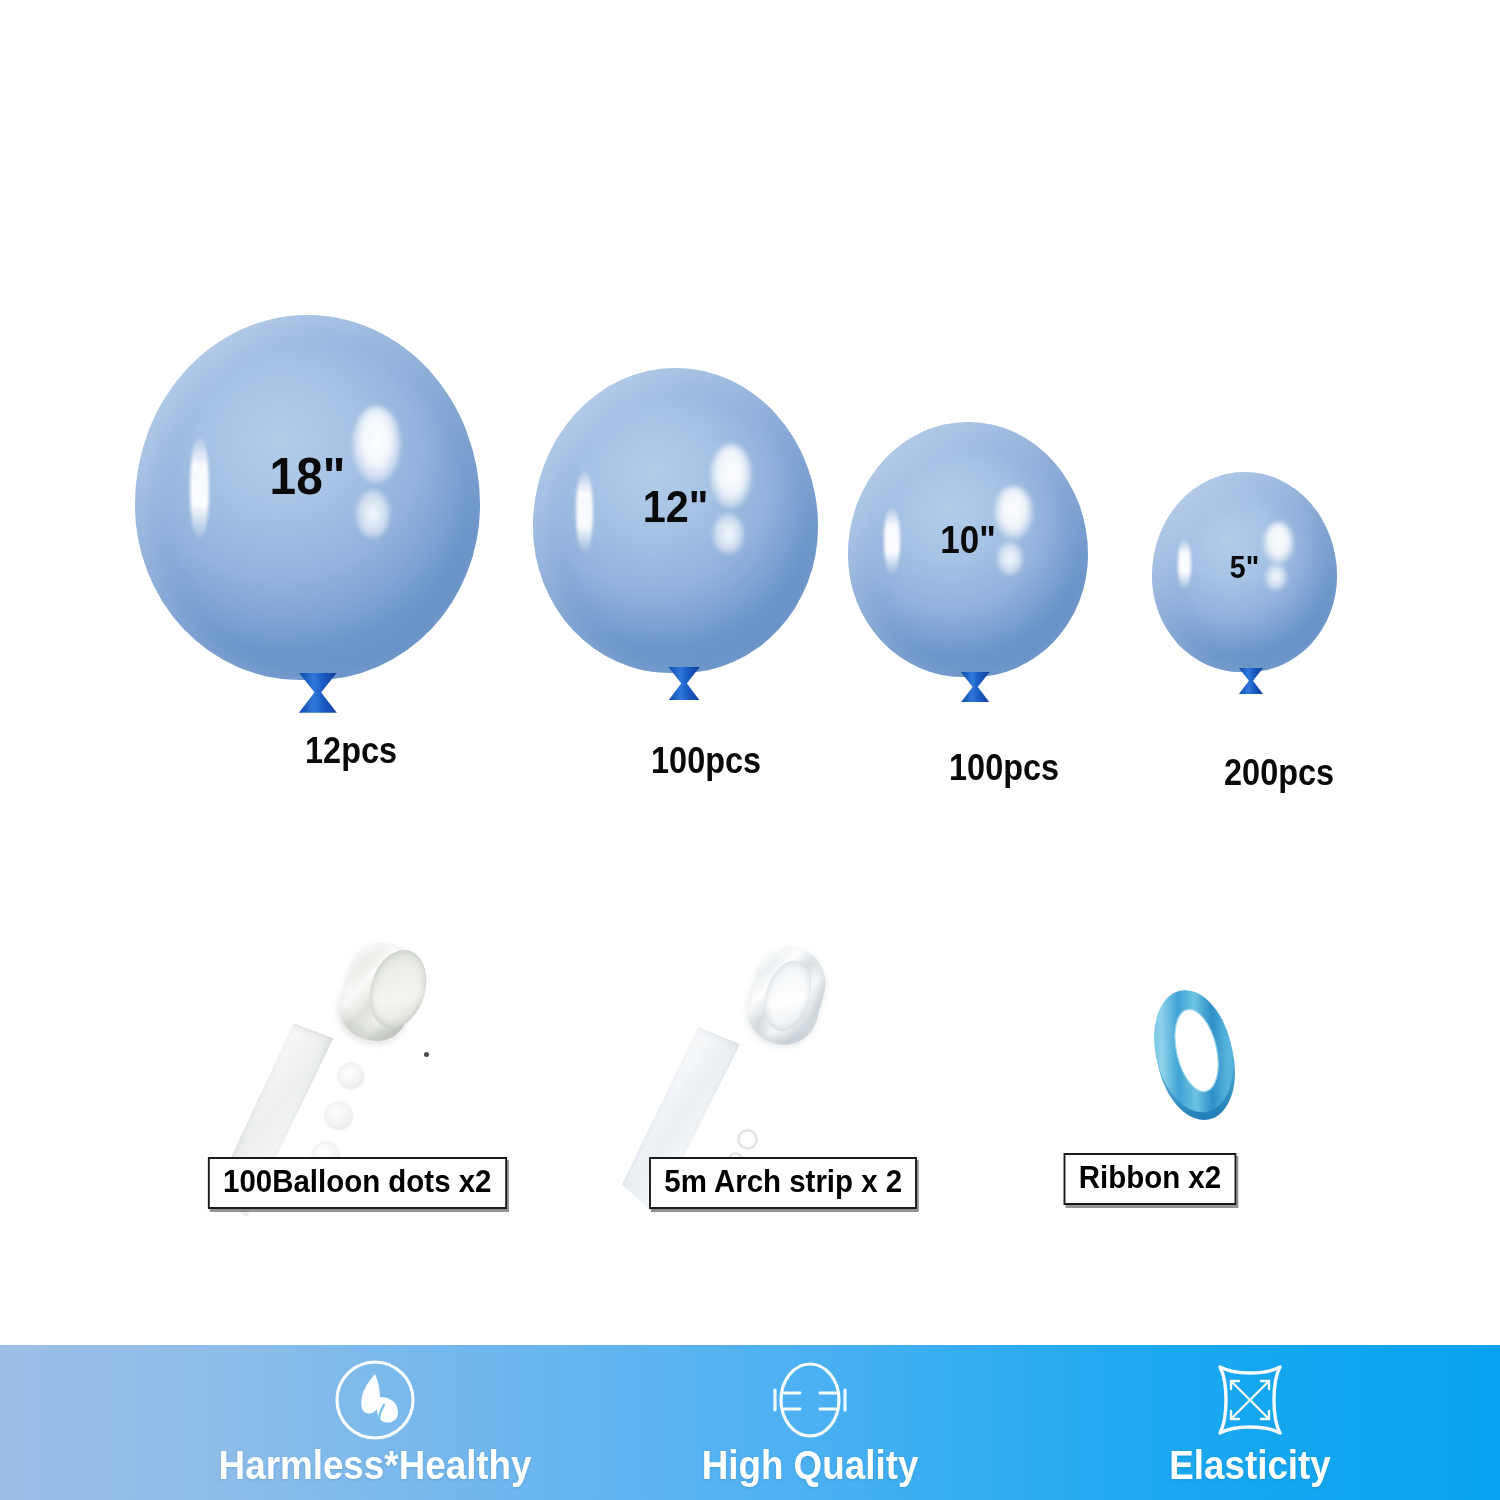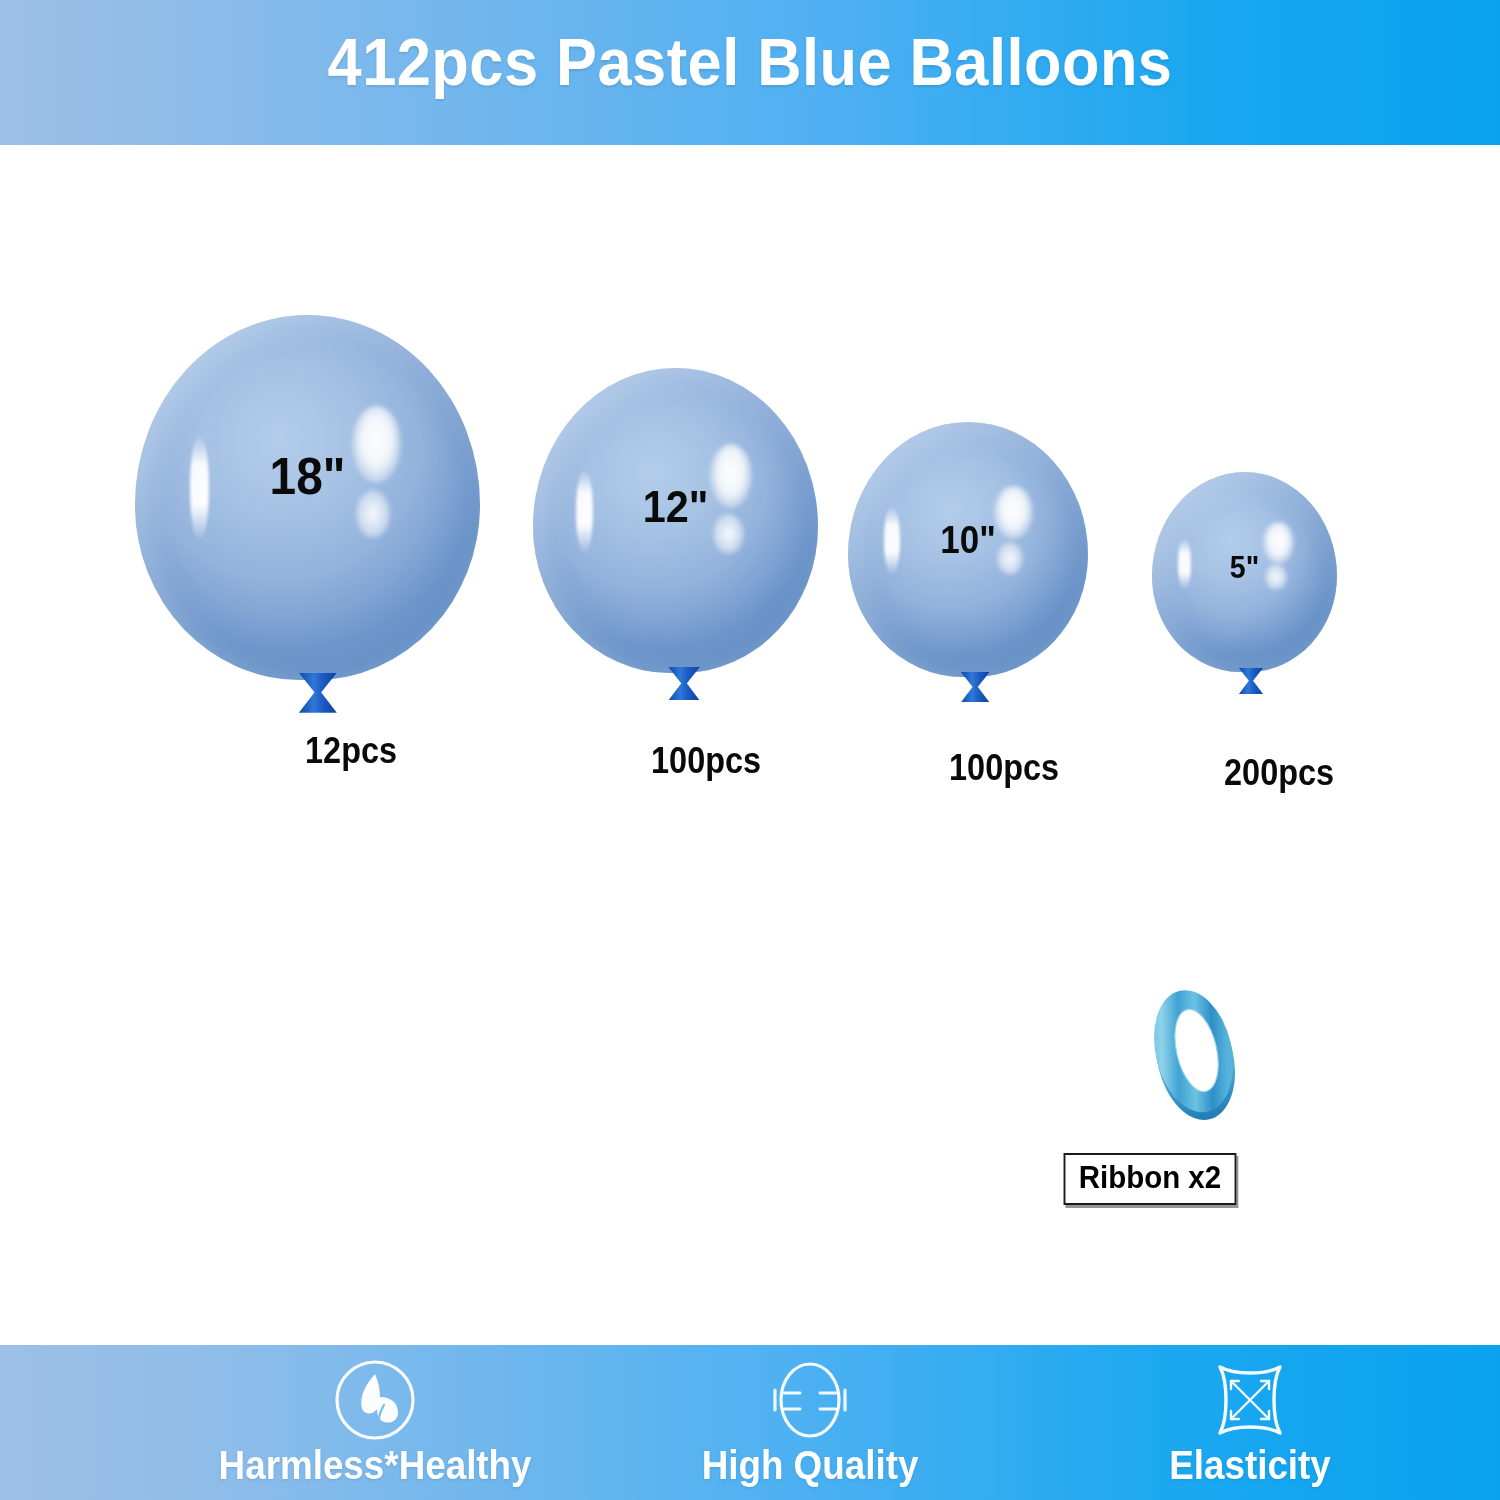--- a/index.html
+++ b/index.html
@@ -226,23 +226,20 @@
     transform: scaleX(0.92);
     white-space: nowrap;
     text-shadow: 0 1px 3px rgba(0,70,130,0.18);
   }
 </style>
 </head>
 <body>
 
 <div id="page">
 
-  <div id="header-bar">
-    <div id="header-title">412pcs Pastel Blue Balloons</div>
-  </div>
 
   <div class="balloon-item" style="left:135px; top:315px; width:345px; height:365px;">
     <div class="balloon-body"></div>
     <div class="hl-left" style="left:16%; top:33%; width:5.5%; height:29%;"></div>
     <div class="hl-right" style="left:63%; top:25%; width:14%; height:21%;"></div>
     <div class="hl-right2" style="left:64%; top:48%; width:10%; height:13%;"></div>
     <div class="balloon-size" style="top:36%; font-size:52px;">18"</div>
     <div class="knot" style="left:47.5%; top:98%; width:11%; height:11%;">
       <div class="k-top"></div>
         <div class="k-bot"></div>
@@ -282,21 +279,44 @@
     <div class="hl-right" style="left:60%; top:25%; width:17%; height:21%;"></div>
     <div class="hl-right2" style="left:61%; top:46%; width:12%; height:13%;"></div>
     <div class="balloon-size" style="top:39%; font-size:31px;">5"</div>
     <div class="knot" style="left:47%; top:98%; width:13%; height:13%;">
       <div class="k-top"></div>
         <div class="k-bot"></div>
     </div>
   </div>
   <div class="count-label" style="left:1218px; top:752px;">200pcs</div>
 
-
+  <div class="accessory" style="left:285px; top:925px; width:250px; height:290px;">
+    <div class="roll-tail" style="left:4px; top:105px; width:46px; height:198px;
+                transform-origin: top center; transform: rotate(21deg) skewX(-3deg);
+                clip-path: polygon(8% 0%, 100% 0%, 86% 100%, 0% 94%);"></div>
+    <div class="dot-on-strip" style="left:28px; top:218px; width:26px; height:26px;"></div>
+    <div class="dot-on-strip" style="left:41px; top:178px; width:26px; height:26px;"></div>
+    <div class="dot-on-strip" style="left:54px; top:139px; width:24px; height:24px;"></div>
+    <div class="roll-core" style="left:60px; top:18px; width:68px; height:98px; transform: rotate(17deg);"></div>
+    <div class="roll-core-hole" style="left:86px; top:24px; width:54px; height:80px; transform: rotate(17deg);
+                border-radius:50%;"></div>
+    <div class="speck" style="left:139px; top:127px;"></div>
+    <div class="acc-caption" style="left:-85px; top:232px;">100Balloon dots x2</div>
+  </div>
+
+  <div class="accessory" style="left:690px; top:935px; width:250px; height:280px;">
+    <div class="arch-tail" style="left:4px; top:100px; width:48px; height:190px;
+                transform-origin: top center; transform: rotate(22deg) skewX(-3deg);
+                clip-path: polygon(6% 0%, 100% 0%, 88% 100%, 0% 92%);"></div>
+    <div class="arch-hole" style="left:48px; top:195px; width:19px; height:19px;"></div>
+    <div class="arch-hole" style="left:38px; top:218px; width:15px; height:15px;"></div>
+    <div class="arch-core" style="left:62px; top:12px; width:70px; height:98px; transform: rotate(16deg);"></div>
+    <div class="arch-core-hole" style="left:76px; top:25px; width:44px; height:72px; transform: rotate(16deg);"></div>
+    <div class="acc-caption" style="left:-48px; top:222px;">5m Arch strip x 2</div>
+  </div>
 
   <div class="accessory" style="left:1100px; top:985px; width:250px; height:230px;">
     <div class="ribbon-wrap" style="left:40px; top:0px; width:110px; height:145px;">
       <svg viewBox="0 0 110 145" width="110" height="145">
         <defs>
           <linearGradient id="ribGrad" x1="0" y1="0" x2="1" y2="0.35">
             <stop offset="0%" stop-color="#5fb9de"></stop>
             <stop offset="22%" stop-color="#8fd2ea"></stop>
             <stop offset="42%" stop-color="#3fa3d4"></stop>
             <stop offset="62%" stop-color="#6cc2e2"></stop>

